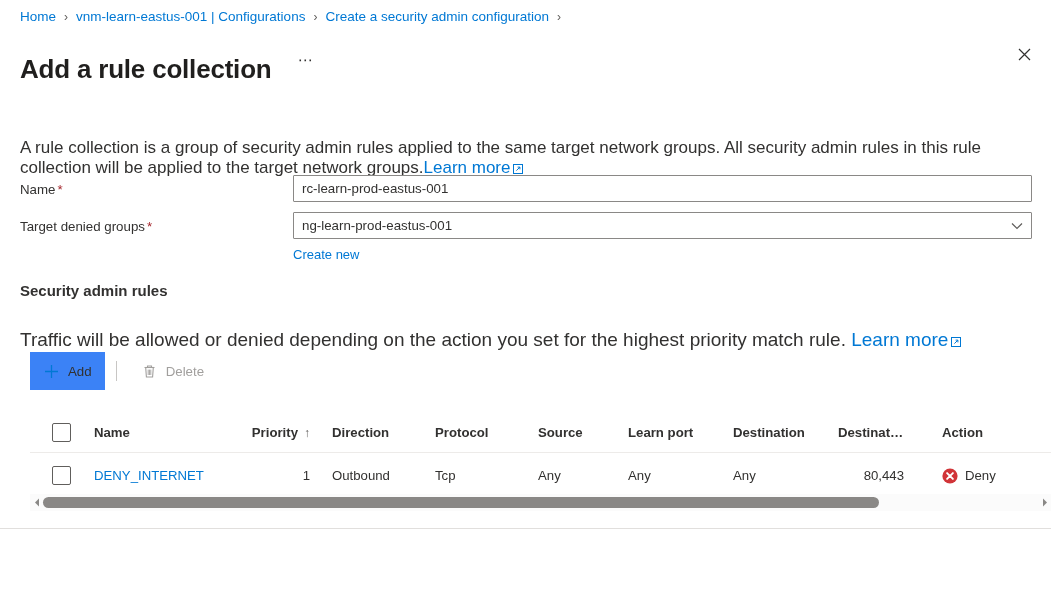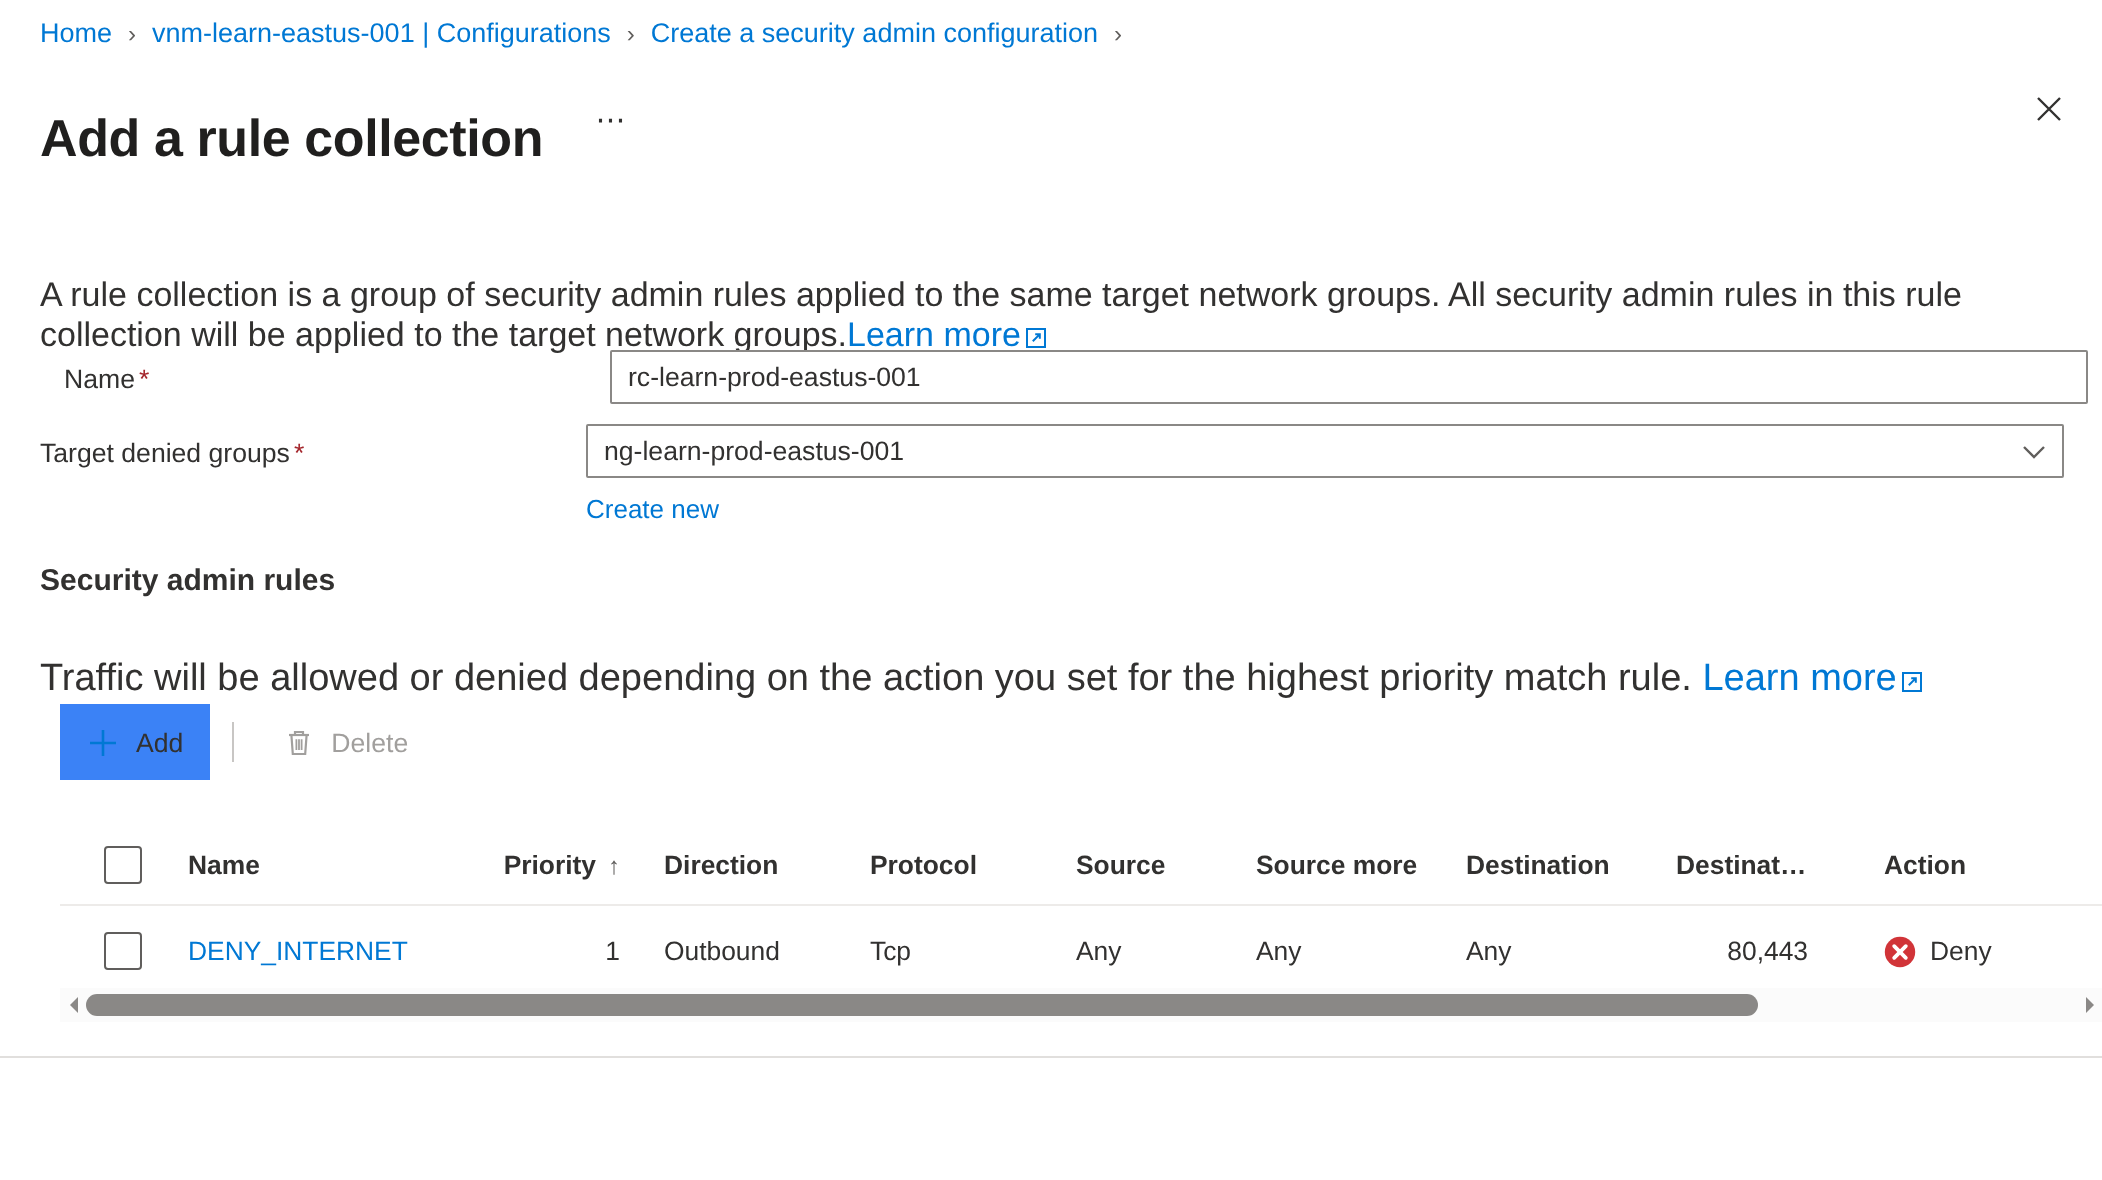--- a/index.html
+++ b/index.html
@@ -110,21 +110,21 @@
   }
 
   
   .form-row {
     position: absolute;
     left: 20px;
     width: 1012px;
     display: flex;
     align-items: flex-start;
   }
-  .row-name   { top: 175px; margin-left: 12px; }
+  .row-name   { top: 175px; }
   .row-target { top: 212px; }
 
   .field-label {
     width: 273px;
     flex: none;
     font-size: 13.3px;
     line-height: 28px;
     color: #323130;
     padding-top: 1px;
   }
@@ -453,21 +453,21 @@
       <thead>
         <tr>
           <th class="c-chk">
             <div class="chk"></div>
           </th>
           <th class="c-name">Name</th>
           <th class="c-pri"><span>Priority</span><span class="sort-arrow">↑</span></th>
           <th class="c-dir">Direction</th>
           <th class="c-proto">Protocol</th>
           <th class="c-src">Source</th>
-          <th class="c-sport">Source more</th>
+          <th class="c-sport">Learn port</th>
           <th class="c-dest">Destination</th>
           <th class="c-dport">Destinatio...</th>
           <th class="c-act">Action</th>
         </tr>
       </thead>
       <tbody>
         <tr>
           <td class="c-chk">
             <div class="chk"></div>
           </td>

